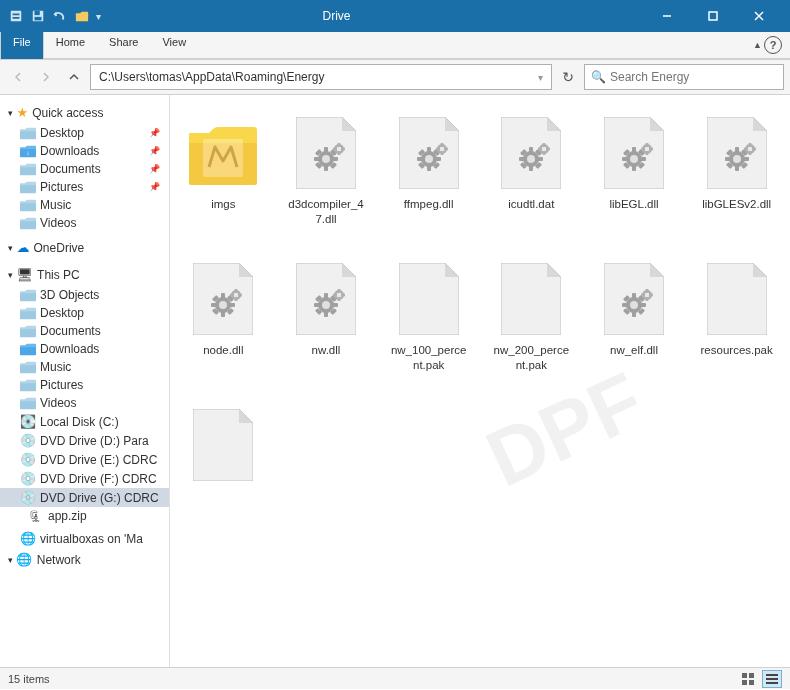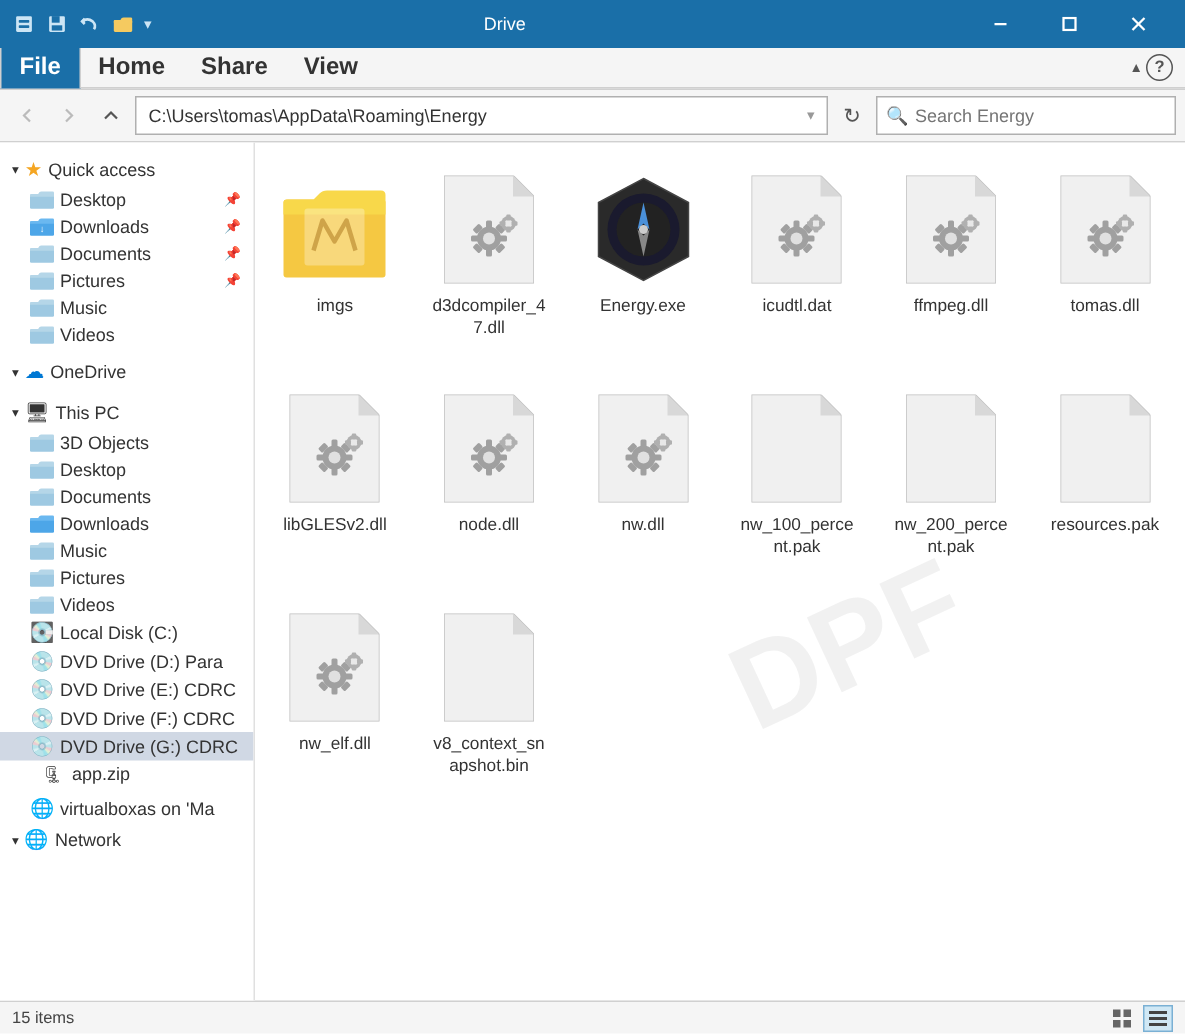--- a/index.html
+++ b/index.html
@@ -11,21 +11,21 @@
     .title-icon { width: 16px; height: 16px; display: flex; align-items: center; justify-content: center; }
     .title-icon svg { width: 14px; height: 14px; fill: #cce5f5; }
     .title-bar-name { font-size: 12px; color: #fff; flex: 1; text-align: center; margin-right: 80px; }
     .window-controls { display: flex; margin-left: auto; gap: 0; }
     .win-btn { width: 46px; height: 32px; display: flex; align-items: center; justify-content: center; color: #fff; font-size: 11px; cursor: pointer; }
     .win-btn svg { width: 10px; height: 10px; stroke: #fff; fill: none; stroke-width: 1.5; }
 
     
     .ribbon { background: #f5f5f5; border-bottom: 1px solid #d0d0d0; }
     .ribbon-tabs { display: flex; border-bottom: 1px solid #d0d0d0; }
-    .ribbon-tab { padding: 4px 12px; font-size: 16px; cursor: pointer; color: #333; font-weight: bold; }
+    .ribbon-tab { padding: 4px 12px; font-size: 11px; cursor: pointer; color: #333; }
     .ribbon-tab.active { background: #fff; border-top: 2px solid #1a6fa8; border-left: 1px solid #d0d0d0; border-right: 1px solid #d0d0d0; color: #1a6fa8; margin-bottom: -1px; }
     .ribbon-help { margin-left: auto; padding: 4px 8px; }
 
     
     .address-bar-row { display: flex; align-items: center; padding: 4px 6px; background: #f5f5f5; border-bottom: 1px solid #d0d0d0; gap: 4px; }
     .nav-btn { width: 24px; height: 24px; display: flex; align-items: center; justify-content: center; cursor: pointer; border-radius: 2px; color: #555; }
     .nav-btn svg { width: 12px; height: 12px; stroke: #555; fill: none; stroke-width: 1.5; }
     .nav-btn.disabled svg { stroke: #bbb; }
     .address-box { flex: 1; height: 26px; border: 1px solid #b0b0b0; background: #fff; display: flex; align-items: center; padding: 0 8px; font-size: 12px; color: #333; }
     .address-box .path { flex: 1; }
@@ -385,37 +385,47 @@
                 <rect x="31.5" y="4" width="3" height="4" rx="0.8" fill="#b0b0b0"></rect>
                 <rect x="31.5" y="12" width="3" height="4" rx="0.8" fill="#b0b0b0"></rect>
                 <rect x="27" y="8.5" width="4" height="3" rx="0.8" fill="#b0b0b0"></rect>
                 <rect x="35" y="8.5" width="4" height="3" rx="0.8" fill="#b0b0b0"></rect>
               </g>
             </svg>
           </div>
           <span class="file-label">d3dcompiler_47.dll</span>
         </div>
 
-        <div class="file-item">
-          <div class="file-icon-area">
-            <svg width="72" height="72" viewBox="0 0 72 72">
-
-              <polygon points="36,2 66,18 66,54 36,70 6,54 6,18" fill="#2a2a2a" stroke="#444" stroke-width="1"></polygon>
-
-              <circle cx="36" cy="36" r="24" fill="#1a1a2e"></circle>
-
-              <ellipse cx="36" cy="36" rx="18" ry="18" fill="#222"></ellipse>
-
-              <polygon points="36,18 40,36 36,32 32,36" fill="#4a90d9"></polygon>
-              <polygon points="36,54 40,36 36,40 32,36" fill="#888"></polygon>
-
-              <circle cx="36" cy="36" r="3" fill="#ccc"></circle>
-            </svg>
-          </div>
-          <span class="file-label">Energy.exe</span>
+
+        <div class="file-item">
+          <div class="file-icon-area">
+            <svg width="60" height="72" viewBox="0 0 60 72">
+              <polygon points="0,0 46,0 60,14 60,72 0,72" fill="#f0f0f0" stroke="#c0c0c0" stroke-width="1"></polygon>
+              <polygon points="46,0 60,14 46,14" fill="#d8d8d8"></polygon>
+              <g transform="translate(10,22)">
+                <circle cx="20" cy="20" r="8" fill="#a0a0a0"></circle>
+                <circle cx="20" cy="20" r="4" fill="#e0e0e0"></circle>
+                <rect x="18" y="8" width="4" height="6" rx="1" fill="#a0a0a0"></rect>
+                <rect x="18" y="26" width="4" height="6" rx="1" fill="#a0a0a0"></rect>
+                <rect x="8" y="18" width="6" height="4" rx="1" fill="#a0a0a0"></rect>
+                <rect x="26" y="18" width="6" height="4" rx="1" fill="#a0a0a0"></rect>
+                <rect x="10.5" y="10.5" width="4" height="6" rx="1" fill="#a0a0a0" transform="rotate(45,12.5,13.5)"></rect>
+                <rect x="25.5" y="10.5" width="4" height="6" rx="1" fill="#a0a0a0" transform="rotate(-45,27.5,13.5)"></rect>
+                <rect x="10.5" y="23.5" width="4" height="6" rx="1" fill="#a0a0a0" transform="rotate(-45,12.5,26.5)"></rect>
+                <rect x="25.5" y="23.5" width="4" height="6" rx="1" fill="#a0a0a0" transform="rotate(45,27.5,26.5)"></rect>
+                <circle cx="33" cy="10" r="5" fill="#b0b0b0"></circle>
+                <circle cx="33" cy="10" r="2.5" fill="#e8e8e8"></circle>
+                <rect x="31.5" y="4" width="3" height="4" rx="0.8" fill="#b0b0b0"></rect>
+                <rect x="31.5" y="12" width="3" height="4" rx="0.8" fill="#b0b0b0"></rect>
+                <rect x="27" y="8.5" width="4" height="3" rx="0.8" fill="#b0b0b0"></rect>
+                <rect x="35" y="8.5" width="4" height="3" rx="0.8" fill="#b0b0b0"></rect>
+              </g>
+            </svg>
+          </div>
+          <span class="file-label">ffmpeg.dll</span>
         </div>
 
         <div class="file-item">
           <div class="file-icon-area">
             <svg width="60" height="72" viewBox="0 0 60 72">
               <polygon points="0,0 46,0 60,14 60,72 0,72" fill="#f0f0f0" stroke="#c0c0c0" stroke-width="1"></polygon>
               <polygon points="46,0 60,14 46,14" fill="#d8d8d8"></polygon>
               <g transform="translate(10,22)">
                 <circle cx="20" cy="20" r="8" fill="#a0a0a0"></circle>
                 <circle cx="20" cy="20" r="4" fill="#e0e0e0"></circle>
@@ -457,49 +467,21 @@
                 <rect x="25.5" y="23.5" width="4" height="6" rx="1" fill="#a0a0a0" transform="rotate(45,27.5,26.5)"></rect>
                 <circle cx="33" cy="10" r="5" fill="#b0b0b0"></circle>
                 <circle cx="33" cy="10" r="2.5" fill="#e8e8e8"></circle>
                 <rect x="31.5" y="4" width="3" height="4" rx="0.8" fill="#b0b0b0"></rect>
                 <rect x="31.5" y="12" width="3" height="4" rx="0.8" fill="#b0b0b0"></rect>
                 <rect x="27" y="8.5" width="4" height="3" rx="0.8" fill="#b0b0b0"></rect>
                 <rect x="35" y="8.5" width="4" height="3" rx="0.8" fill="#b0b0b0"></rect>
               </g>
             </svg>
           </div>
-          <span class="file-label">ffmpeg.dll</span>
-        </div>
-
-        <div class="file-item">
-          <div class="file-icon-area">
-            <svg width="60" height="72" viewBox="0 0 60 72">
-              <polygon points="0,0 46,0 60,14 60,72 0,72" fill="#f0f0f0" stroke="#c0c0c0" stroke-width="1"></polygon>
-              <polygon points="46,0 60,14 46,14" fill="#d8d8d8"></polygon>
-              <g transform="translate(10,22)">
-                <circle cx="20" cy="20" r="8" fill="#a0a0a0"></circle>
-                <circle cx="20" cy="20" r="4" fill="#e0e0e0"></circle>
-                <rect x="18" y="8" width="4" height="6" rx="1" fill="#a0a0a0"></rect>
-                <rect x="18" y="26" width="4" height="6" rx="1" fill="#a0a0a0"></rect>
-                <rect x="8" y="18" width="6" height="4" rx="1" fill="#a0a0a0"></rect>
-                <rect x="26" y="18" width="6" height="4" rx="1" fill="#a0a0a0"></rect>
-                <rect x="10.5" y="10.5" width="4" height="6" rx="1" fill="#a0a0a0" transform="rotate(45,12.5,13.5)"></rect>
-                <rect x="25.5" y="10.5" width="4" height="6" rx="1" fill="#a0a0a0" transform="rotate(-45,27.5,13.5)"></rect>
-                <rect x="10.5" y="23.5" width="4" height="6" rx="1" fill="#a0a0a0" transform="rotate(-45,12.5,26.5)"></rect>
-                <rect x="25.5" y="23.5" width="4" height="6" rx="1" fill="#a0a0a0" transform="rotate(45,27.5,26.5)"></rect>
-                <circle cx="33" cy="10" r="5" fill="#b0b0b0"></circle>
-                <circle cx="33" cy="10" r="2.5" fill="#e8e8e8"></circle>
-                <rect x="31.5" y="4" width="3" height="4" rx="0.8" fill="#b0b0b0"></rect>
-                <rect x="31.5" y="12" width="3" height="4" rx="0.8" fill="#b0b0b0"></rect>
-                <rect x="27" y="8.5" width="4" height="3" rx="0.8" fill="#b0b0b0"></rect>
-                <rect x="35" y="8.5" width="4" height="3" rx="0.8" fill="#b0b0b0"></rect>
-              </g>
-            </svg>
-          </div>
-          <span class="file-label">tomas.dll</span>
+          <span class="file-label">libEGL.dll</span>
         </div>
 
         <div class="file-item">
           <div class="file-icon-area">
             <svg width="60" height="72" viewBox="0 0 60 72">
               <polygon points="0,0 46,0 60,14 60,72 0,72" fill="#f0f0f0" stroke="#c0c0c0" stroke-width="1"></polygon>
               <polygon points="46,0 60,14 46,14" fill="#d8d8d8"></polygon>
               <g transform="translate(10,22)">
                 <circle cx="20" cy="20" r="8" fill="#a0a0a0"></circle>
                 <circle cx="20" cy="20" r="4" fill="#e0e0e0"></circle>
@@ -597,61 +579,60 @@
             </svg>
           </div>
           <span class="file-label">nw_200_percent.pak</span>
         </div>
 
         <div class="file-item">
           <div class="file-icon-area">
             <svg width="60" height="72" viewBox="0 0 60 72">
               <polygon points="0,0 46,0 60,14 60,72 0,72" fill="#f0f0f0" stroke="#c0c0c0" stroke-width="1"></polygon>
               <polygon points="46,0 60,14 46,14" fill="#d8d8d8"></polygon>
+              <g transform="translate(10,22)">
+                <circle cx="20" cy="20" r="8" fill="#a0a0a0"></circle>
+                <circle cx="20" cy="20" r="4" fill="#e0e0e0"></circle>
+                <rect x="18" y="8" width="4" height="6" rx="1" fill="#a0a0a0"></rect>
+                <rect x="18" y="26" width="4" height="6" rx="1" fill="#a0a0a0"></rect>
+                <rect x="8" y="18" width="6" height="4" rx="1" fill="#a0a0a0"></rect>
+                <rect x="26" y="18" width="6" height="4" rx="1" fill="#a0a0a0"></rect>
+                <rect x="10.5" y="10.5" width="4" height="6" rx="1" fill="#a0a0a0" transform="rotate(45,12.5,13.5)"></rect>
+                <rect x="25.5" y="10.5" width="4" height="6" rx="1" fill="#a0a0a0" transform="rotate(-45,27.5,13.5)"></rect>
+                <rect x="10.5" y="23.5" width="4" height="6" rx="1" fill="#a0a0a0" transform="rotate(-45,12.5,26.5)"></rect>
+                <rect x="25.5" y="23.5" width="4" height="6" rx="1" fill="#a0a0a0" transform="rotate(45,27.5,26.5)"></rect>
+                <circle cx="33" cy="10" r="5" fill="#b0b0b0"></circle>
+                <circle cx="33" cy="10" r="2.5" fill="#e8e8e8"></circle>
+                <rect x="31.5" y="4" width="3" height="4" rx="0.8" fill="#b0b0b0"></rect>
+                <rect x="31.5" y="12" width="3" height="4" rx="0.8" fill="#b0b0b0"></rect>
+                <rect x="27" y="8.5" width="4" height="3" rx="0.8" fill="#b0b0b0"></rect>
+                <rect x="35" y="8.5" width="4" height="3" rx="0.8" fill="#b0b0b0"></rect>
+              </g>
+            </svg>
+          </div>
+          <span class="file-label">nw_elf.dll</span>
+        </div>
+
+        <div class="file-item">
+          <div class="file-icon-area">
+            <svg width="60" height="72" viewBox="0 0 60 72">
+              <polygon points="0,0 46,0 60,14 60,72 0,72" fill="#f0f0f0" stroke="#c0c0c0" stroke-width="1"></polygon>
+              <polygon points="46,0 60,14 46,14" fill="#d8d8d8"></polygon>
             </svg>
           </div>
           <span class="file-label">resources.pak</span>
         </div>
 
         <div class="file-item">
           <div class="file-icon-area">
             <svg width="60" height="72" viewBox="0 0 60 72">
               <polygon points="0,0 46,0 60,14 60,72 0,72" fill="#f0f0f0" stroke="#c0c0c0" stroke-width="1"></polygon>
               <polygon points="46,0 60,14 46,14" fill="#d8d8d8"></polygon>
-              <g transform="translate(10,22)">
-                <circle cx="20" cy="20" r="8" fill="#a0a0a0"></circle>
-                <circle cx="20" cy="20" r="4" fill="#e0e0e0"></circle>
-                <rect x="18" y="8" width="4" height="6" rx="1" fill="#a0a0a0"></rect>
-                <rect x="18" y="26" width="4" height="6" rx="1" fill="#a0a0a0"></rect>
-                <rect x="8" y="18" width="6" height="4" rx="1" fill="#a0a0a0"></rect>
-                <rect x="26" y="18" width="6" height="4" rx="1" fill="#a0a0a0"></rect>
-                <rect x="10.5" y="10.5" width="4" height="6" rx="1" fill="#a0a0a0" transform="rotate(45,12.5,13.5)"></rect>
-                <rect x="25.5" y="10.5" width="4" height="6" rx="1" fill="#a0a0a0" transform="rotate(-45,27.5,13.5)"></rect>
-                <rect x="10.5" y="23.5" width="4" height="6" rx="1" fill="#a0a0a0" transform="rotate(-45,12.5,26.5)"></rect>
-                <rect x="25.5" y="23.5" width="4" height="6" rx="1" fill="#a0a0a0" transform="rotate(45,27.5,26.5)"></rect>
-                <circle cx="33" cy="10" r="5" fill="#b0b0b0"></circle>
-                <circle cx="33" cy="10" r="2.5" fill="#e8e8e8"></circle>
-                <rect x="31.5" y="4" width="3" height="4" rx="0.8" fill="#b0b0b0"></rect>
-                <rect x="31.5" y="12" width="3" height="4" rx="0.8" fill="#b0b0b0"></rect>
-                <rect x="27" y="8.5" width="4" height="3" rx="0.8" fill="#b0b0b0"></rect>
-                <rect x="35" y="8.5" width="4" height="3" rx="0.8" fill="#b0b0b0"></rect>
-              </g>
-            </svg>
-          </div>
-          <span class="file-label">nw_elf.dll</span>
-        </div>
-
-        <div class="file-item">
-          <div class="file-icon-area">
-            <svg width="60" height="72" viewBox="0 0 60 72">
-              <polygon points="0,0 46,0 60,14 60,72 0,72" fill="#f0f0f0" stroke="#c0c0c0" stroke-width="1"></polygon>
-              <polygon points="46,0 60,14 46,14" fill="#d8d8d8"></polygon>
-            </svg>
-          </div>
-          <span class="file-label">v8_context_snapshot.bin</span>
+            </svg>
+          </div>
         </div>
 
       </div>
     </div>
   </div>
 </div>
 
 <div class="status-bar">
   <span>15 items</span>
   <div class="view-icons">

